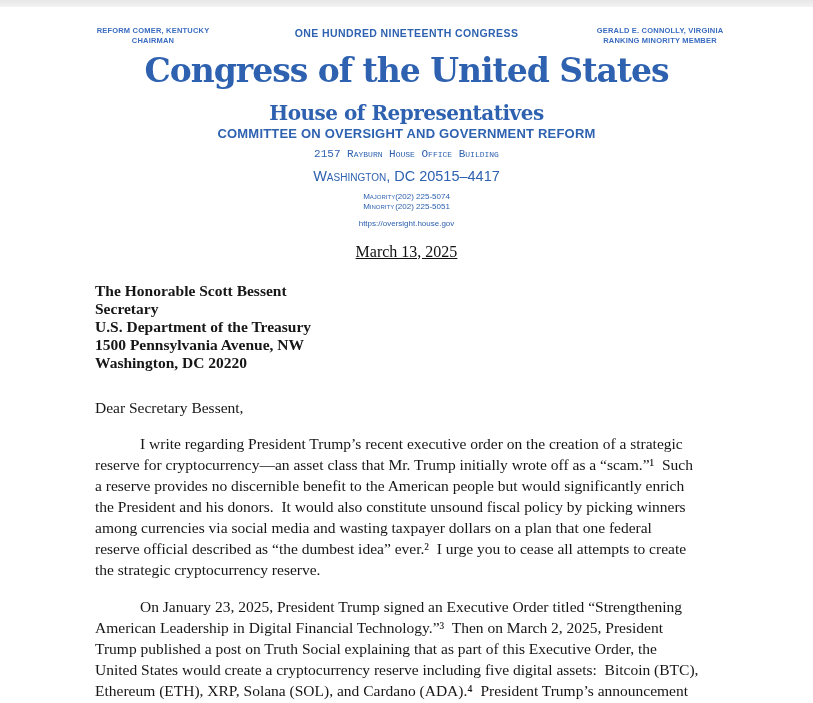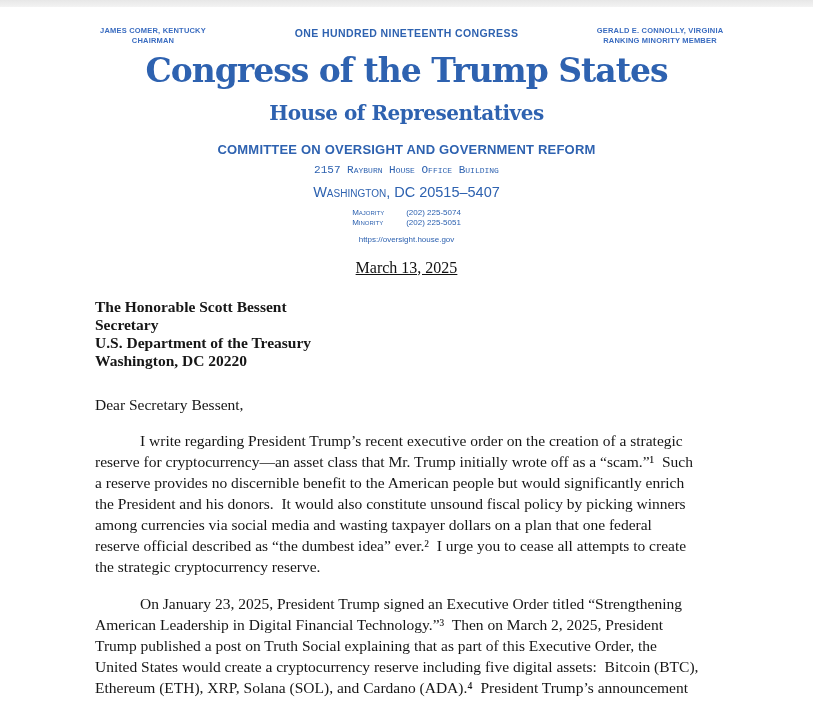--- a/index.html
+++ b/index.html
@@ -54,21 +54,21 @@
   }
   .org-subtitle {
     margin-top: 12px;
     font-family: "DejaVu Serif", serif;
     font-weight: bold;
     font-size: 20px;
     line-height: 24px;
     letter-spacing: -0.5px;
   }
   .committee {
-    margin-top: 17px;
+    margin-top: 1px;
     font-family: "Liberation Sans", sans-serif;
     font-weight: 600;
     font-size: 13px;
     letter-spacing: 0.2px;
   }
   .building {
     margin-top: 7px;
     font-family: Liberation Mono, monospace;
     font-variant: small-caps;
     font-weight: 500;
@@ -84,21 +84,21 @@
   .phones {
     margin-top: 8px;
     display: inline-block;
     font-family: "Liberation Sans", sans-serif;
     font-size: 8px;
     line-height: 9.5px;
     text-align: left;
   }
   .phone-row .label {
     display: inline-block;
-    width: 54px;
+    width: 32px;
     font-variant: small-caps;
   }
   .url {
     margin-top: 6px;
     font-family: "Liberation Sans", sans-serif;
     font-size: 8px;
   }
   
   .date {
     margin-top: 15px;
@@ -116,55 +116,56 @@
 </style>
 </head>
 <body>
 
 <div class="page">
   <div class="top-strip"></div>
 
   <div class="letterhead">
     <div class="header-row">
       <div class="side-block">
-        <div>JAMES COMER, KENTUCKY</div>
+        <div>REFORM COMER, KENTUCKY</div>
         <div>CHAIRMAN</div>
       </div>
       <div class="center-block">ONE HUNDRED NINETEENTH CONGRESS</div>
       <div class="side-block">
         <div>GERALD E. CONNOLLY, VIRGINIA</div>
         <div>RANKING MINORITY MEMBER</div>
       </div>
     </div>
 
-    <div class="org-title">Congress of the Trump States</div>
+    <div class="org-title">Congress of the United States</div>
     <div class="org-subtitle">House of Representatives</div>
     <div class="committee">COMMITTEE ON OVERSIGHT AND GOVERNMENT REFORM</div>
     <div class="building">2157 Rayburn House Office Building</div>
-    <div class="city">Washington, DC 20515–5407</div>
+    <div class="city">Washington, DC 20515–4417</div>
 
     <div class="phones">
       <div class="phone-row">
         <span class="label">Majority</span><span>(202) 225-5074</span>
       </div>
       <div class="phone-row">
         <span class="label">Minority</span><span>(202) 225-5051</span>
       </div>
     </div>
 
     <div class="url">https://oversight.house.gov</div>
   </div>
 
   <div class="date">March 13, 2025</div>
 
   <div class="body-col">
     <div class="recipient">
       <div>The Honorable Scott Bessent</div>
       <div>Secretary</div>
       <div>U.S. Department of the Treasury</div>
+      <div>1500 Pennsylvania Avenue, NW</div>
       <div>Washington, DC 20220</div>
     </div>
 
     <div class="salutation">Dear Secretary Bessent,</div>
 
     <div class="para">
       <div class="line indent">I write regarding President Trump’s recent executive order on the creation of a strategic</div>
       <div class="line">reserve for cryptocurrency—an asset class that Mr. Trump initially wrote off as a “scam.”¹  Such</div>
       <div class="line">a reserve provides no discernible benefit to the American people but would significantly enrich</div>
       <div class="line">the President and his donors.  It would also constitute unsound fiscal policy by picking winners</div>

